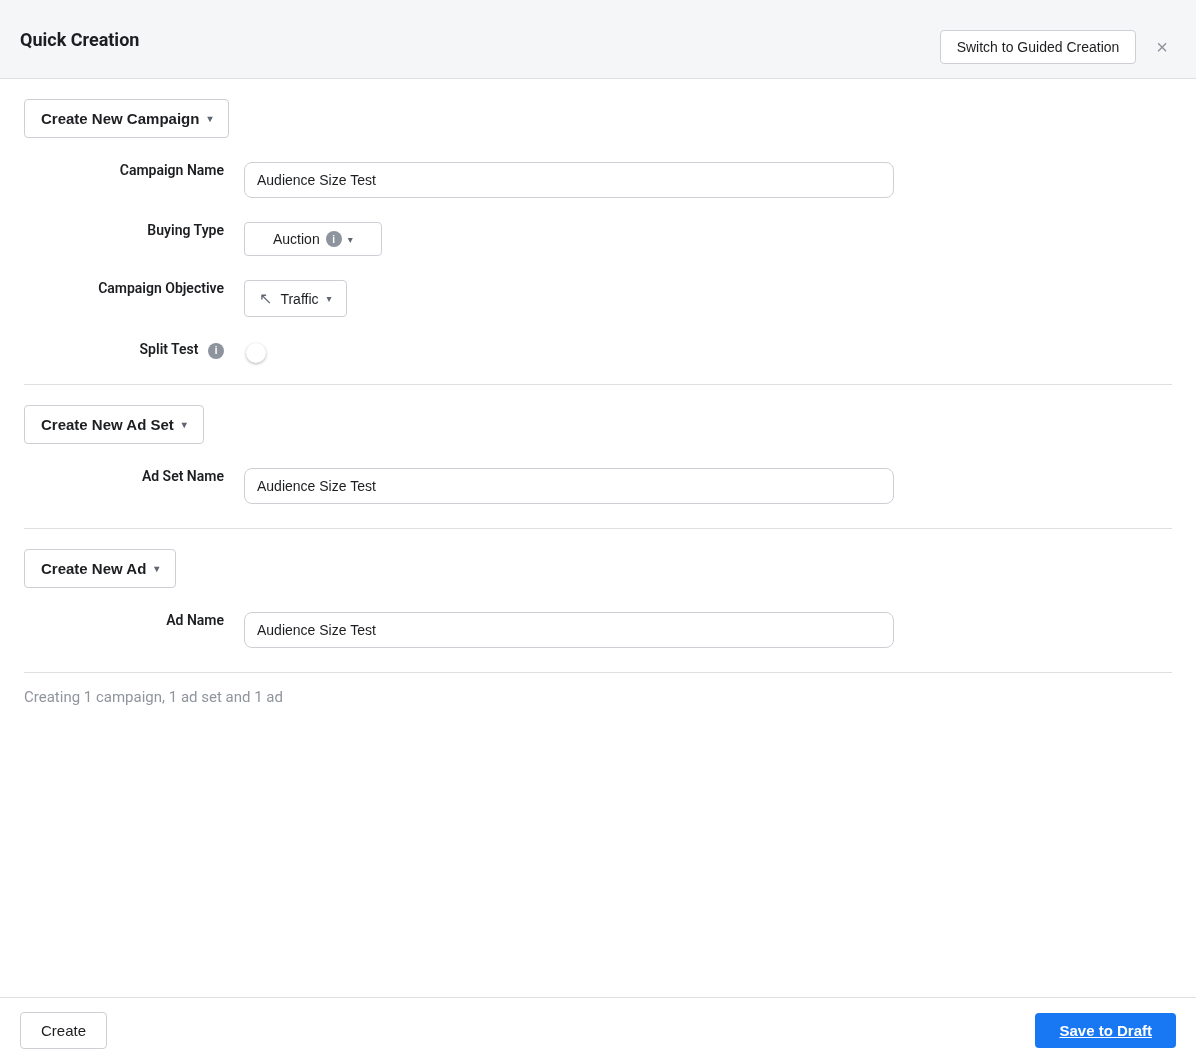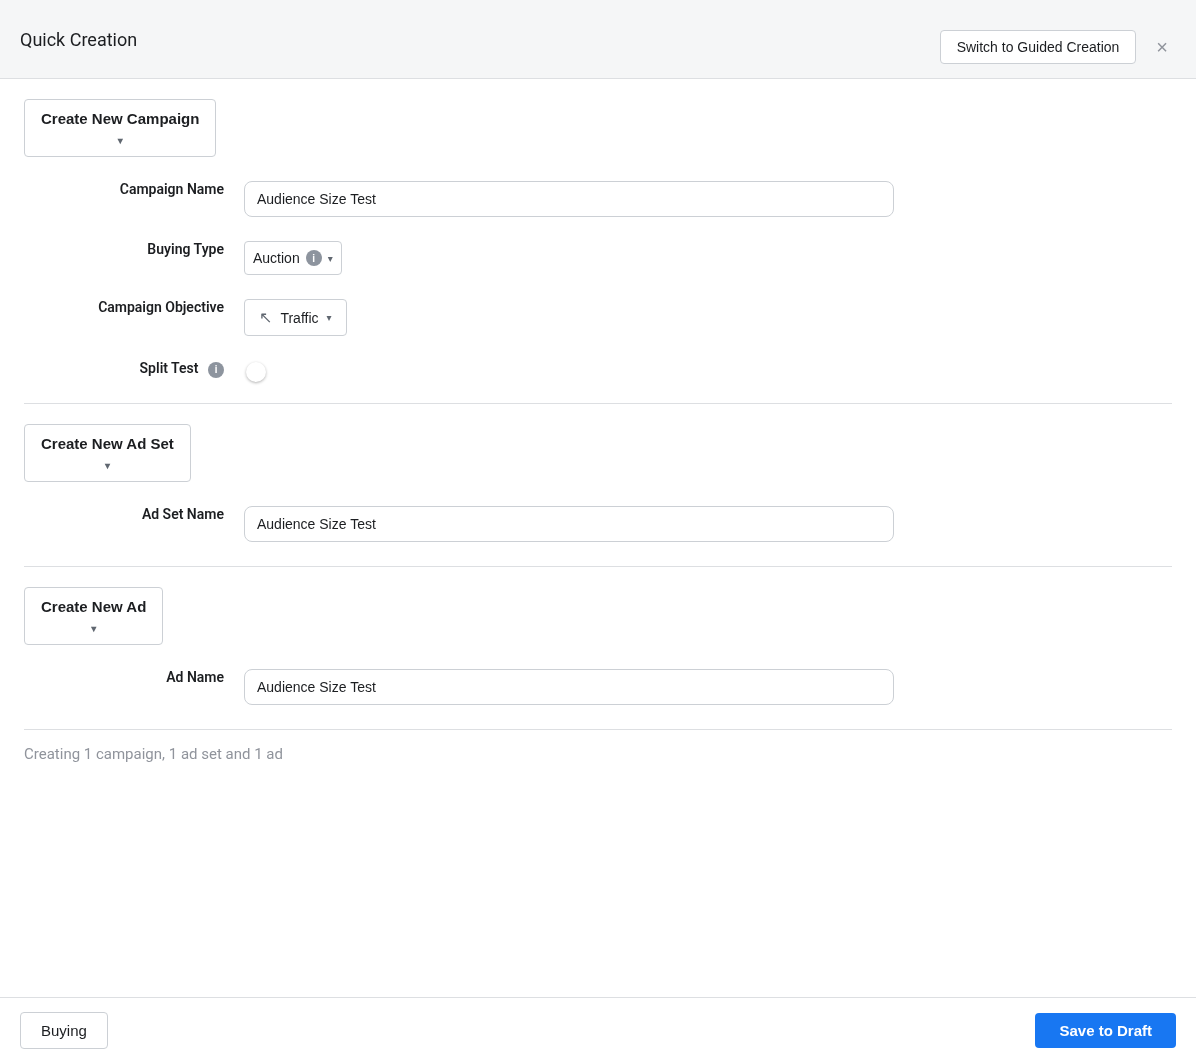--- a/index.html
+++ b/index.html
@@ -30,21 +30,21 @@
       display: flex;
       align-items: center;
       justify-content: space-between;
       padding: 14px 20px;
       background: #f5f6f7;
       border-bottom: 1px solid #dddfe2;
     }
 
     .header-title {
       font-size: 18px;
-      font-weight: 400;
+      font-weight: 700;
       color: #1c1e21;
     }
 
     .header-actions {
       display: flex;
       align-items: center;
       gap: 12px;
       margin-top: 16px;
     }
 
@@ -94,21 +94,20 @@
       gap: 8px;
       padding: 10px 16px;
       border: 1px solid #ccd0d5;
       border-radius: 4px;
       background: #fff;
       font-size: 15px;
       font-weight: 600;
       color: #1c1e21;
       cursor: pointer;
       margin-bottom: 24px;
-      flex-direction: column;
     }
 
     .dropdown-arrow {
       font-size: 10px;
       color: #606770;
     }
 
     
     .form-row {
       display: flex;
@@ -139,21 +138,21 @@
       font-size: 14px;
       color: #1c1e21;
       outline: none;
     }
 
     
     .dropdown-btn {
       display: inline-flex;
       align-items: center;
       gap: 6px;
-      padding: 8px 8px;
+      padding: 8px 28px;
       border: 1px solid #ccd0d5;
       border-radius: 4px;
       background: #fff;
       font-size: 14px;
       font-weight: 500;
       color: #1c1e21;
       cursor: pointer;
     }
 
     .info-icon {
@@ -269,20 +268,21 @@
 
     .save-draft-btn {
       padding: 9px 24px;
       border: none;
       border-radius: 4px;
       background: #1877f2;
       font-size: 15px;
       font-weight: 600;
       color: #fff;
       cursor: pointer;
+      text-decoration: underline;
     }
   </style>
 </head>
 <body>
 
 <div class="modal-container">
 
   <div class="header">
     <span class="header-title">Quick Creation</span>
     <div class="header-actions">
@@ -380,17 +380,17 @@
       </div>
     </div>
 
     <div class="summary-section">
       <span class="summary-text">Creating 1 campaign, 1 ad set and 1 ad</span>
     </div>
 
   </div>
 
   <div class="footer">
-    <button class="cancel-btn">Buying</button>
+    <button class="cancel-btn">Create</button>
     <button class="save-draft-btn">Save to Draft</button>
   </div>
 
 </div>
 
 </body></html>

